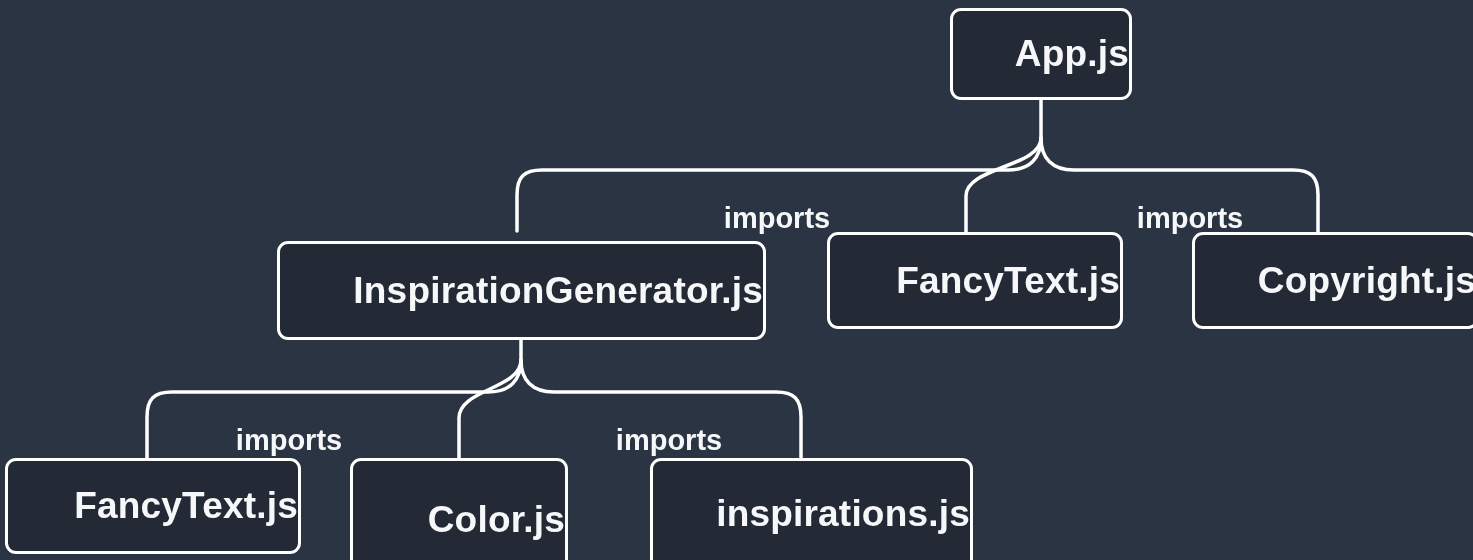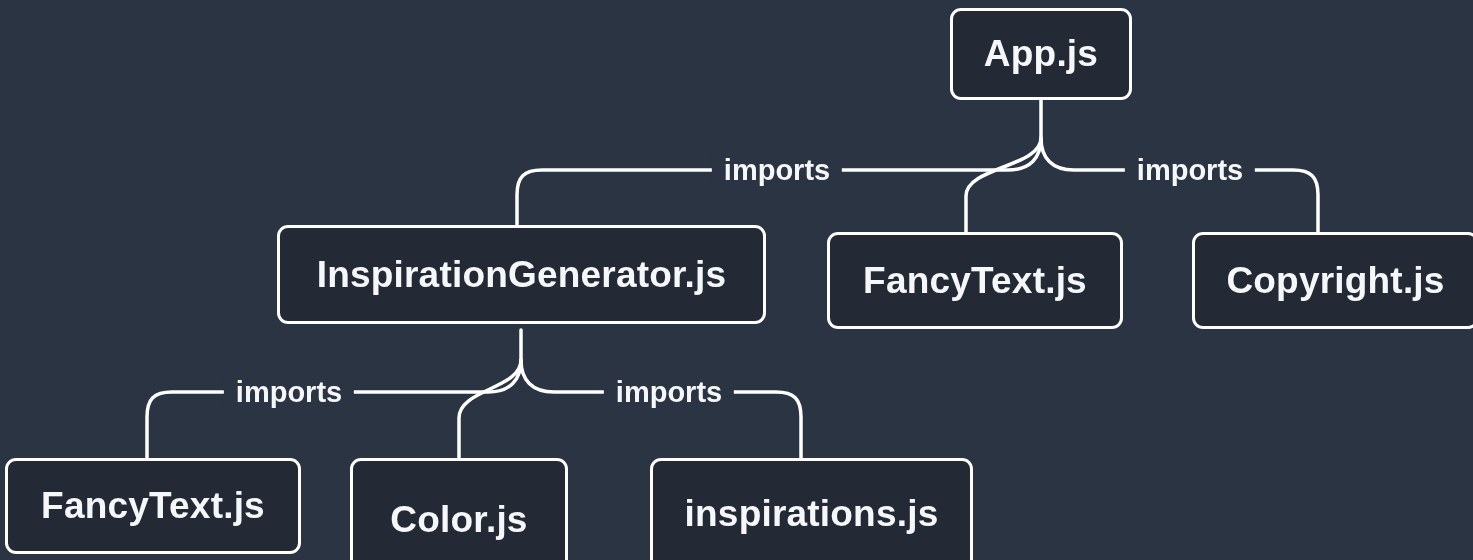--- a/index.html
+++ b/index.html
@@ -40,38 +40,39 @@
     position: absolute;
     z-index: 3;
     background: var(--node-fill);
     border: 3px solid var(--node-border);
     border-radius: 11px;
     color: var(--text);
     font-size: 37px;
     font-weight: 600;
     display: flex;
     align-items: center;
-    justify-content: center;
+    justify-content: flex-end;
     white-space: nowrap;
     letter-spacing: 0.2px;
   }
   .edge-label {
     position: absolute;
     z-index: 2;
     transform: translate(-50%, -50%);
     background: var(--background);
     color: var(--text);
     font-size: 29px;
     font-weight: 700;
     padding: 2px 12px;
     white-space: nowrap;
+    margin-top: 48px;
   }
   
   .node-app                  { left: 950px;  top: 8px;   width: 182px; height: 92px; }
-  .node-inspiration-generator{ left: 277px;  top: 225px; width: 489px; height: 99px; }
+  .node-inspiration-generator{ left: 277px;  top: 241px; width: 489px; height: 99px; }
   .node-fancy-text-top       { left: 827px;  top: 232px; width: 296px; height: 97px; }
   .node-copyright            { left: 1180px; top: 232px; width: 287px; height: 97px; margin-left: 12px; }
   .node-fancy-text-bottom    { left: 5px;    top: 458px; width: 296px; height: 96px; }
   .node-color                { left: 350px;  top: 458px; width: 218px; height: 124px; }
   .node-inspirations         { left: 650px;  top: 458px; width: 323px; height: 112px; }
   
   .edge-label-1 { left: 777px;  top: 170px; }
   .edge-label-2 { left: 1190px; top: 170px; }
   .edge-label-3 { left: 289px;  top: 392px; }
   .edge-label-4 { left: 669px;  top: 392px; }

